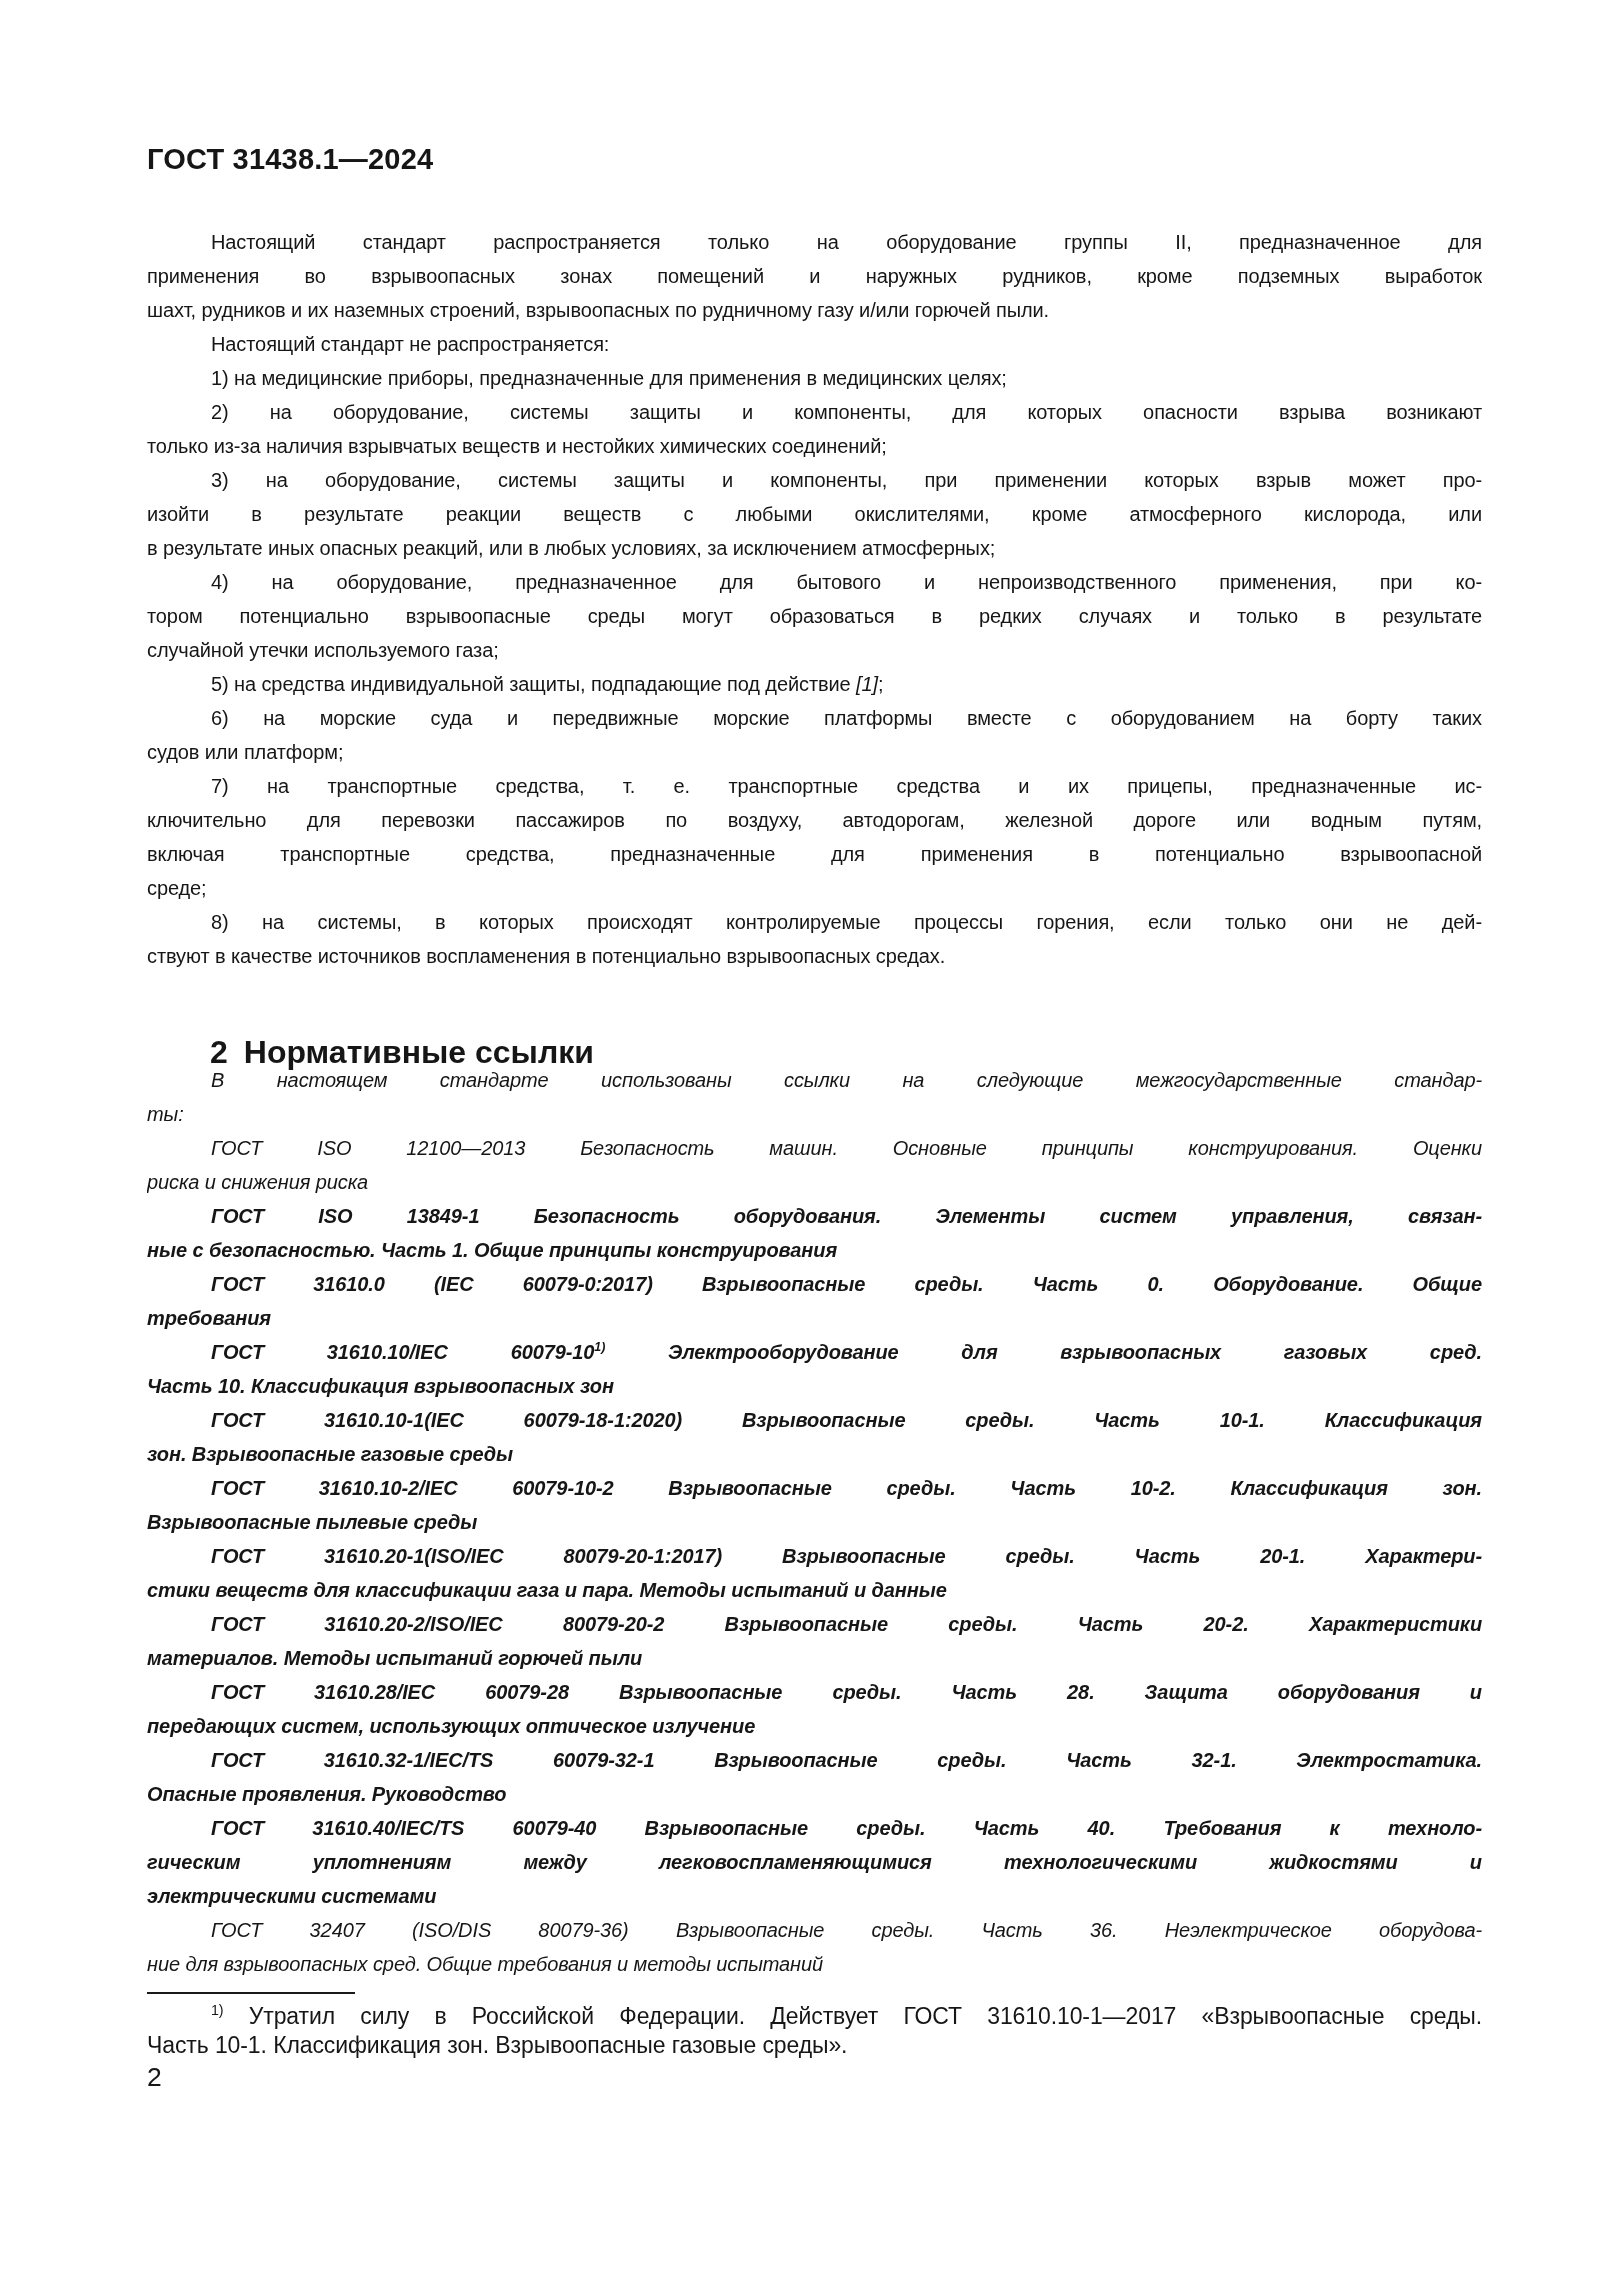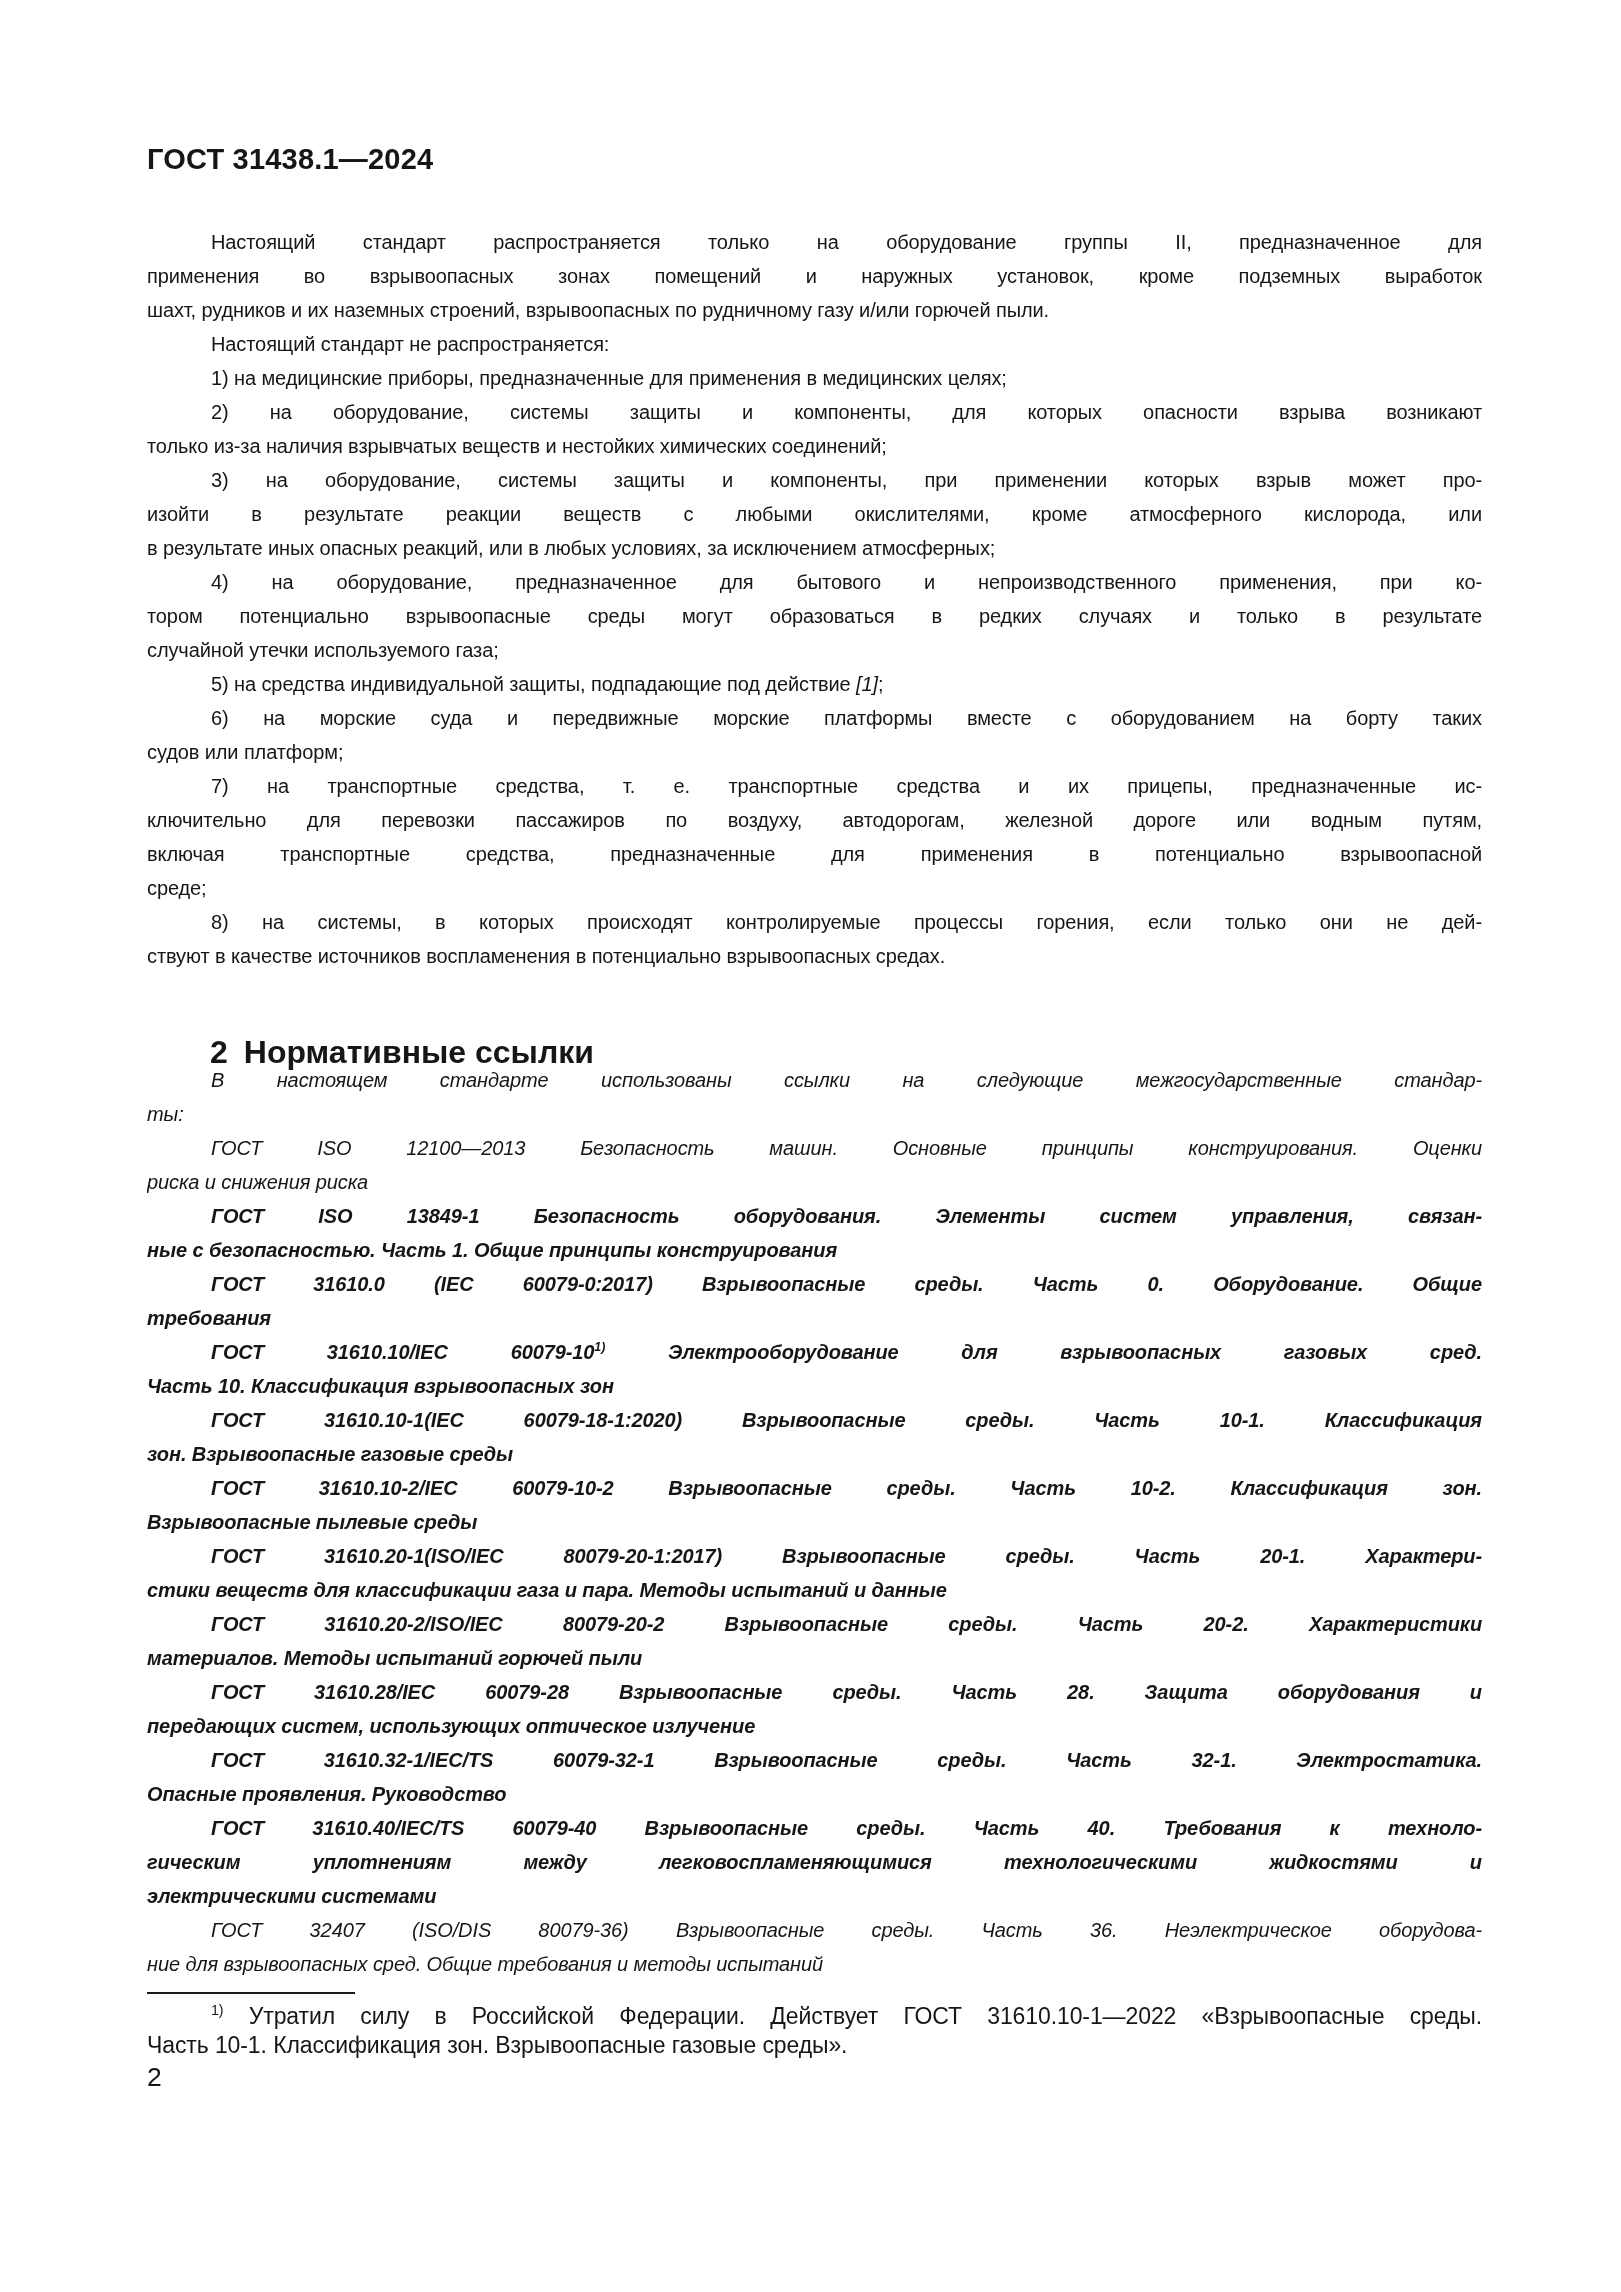--- a/index.html
+++ b/index.html
@@ -53,21 +53,21 @@
 </head>
 <body>
 
 <div class="page">
 
   <div id="doc-header">ГОСТ 31438.1—2024</div>
 
   <div id="scope-block" class="textblock">
       <div class="para">
         <div class="line fill indent"><span>Настоящий стандарт распространяется только на оборудование группы II, предназначенное для</span></div>
-        <div class="line fill"><span>применения во взрывоопасных зонах помещений и наружных установок, кроме подземных выработок</span></div>
+        <div class="line fill"><span>применения во взрывоопасных зонах помещений и наружных рудников, кроме подземных выработок</span></div>
         <div class="line last"><span>шахт, рудников и их наземных строений, взрывоопасных по рудничному газу и/или горючей пыли.</span></div>
       </div>
       <div class="para">
         <div class="line last indent"><span>Настоящий стандарт не распространяется:</span></div>
       </div>
       <div class="para">
         <div class="line last indent"><span>1) на медицинские приборы, предназначенные для применения в медицинских целях;</span></div>
       </div>
       <div class="para">
         <div class="line fill indent"><span>2) на оборудование, системы защиты и компоненты, для которых опасности взрыва возникают</span></div>
@@ -157,21 +157,21 @@
       <div class="para p-italic">
         <div class="line fill indent"><span>ГОСТ 32407 (ISO/DIS 80079-36) Взрывоопасные среды. Часть 36. Неэлектрическое оборудова-</span></div>
         <div class="line last"><span>ние для взрывоопасных сред. Общие требования и методы испытаний</span></div>
       </div>
     </div>
 
   <div id="footnote-rule"></div>
 
   <div id="footnote-block">
       <div class="para">
-        <div class="line fill indent"><span class="sup">1)</span><span> Утратил силу в Российской Федерации. Действует ГОСТ 31610.10-1—2022 «Взрывоопасные среды.</span></div>
+        <div class="line fill indent"><span class="sup">1)</span><span> Утратил силу в Российской Федерации. Действует ГОСТ 31610.10-1—2017 «Взрывоопасные среды.</span></div>
         <div class="line last"><span>Часть 10-1. Классификация зон. Взрывоопасные газовые среды».</span></div>
       </div>
     </div>
 
   <div id="page-number">2</div>
 
 </div>
 
 
 </body></html>

